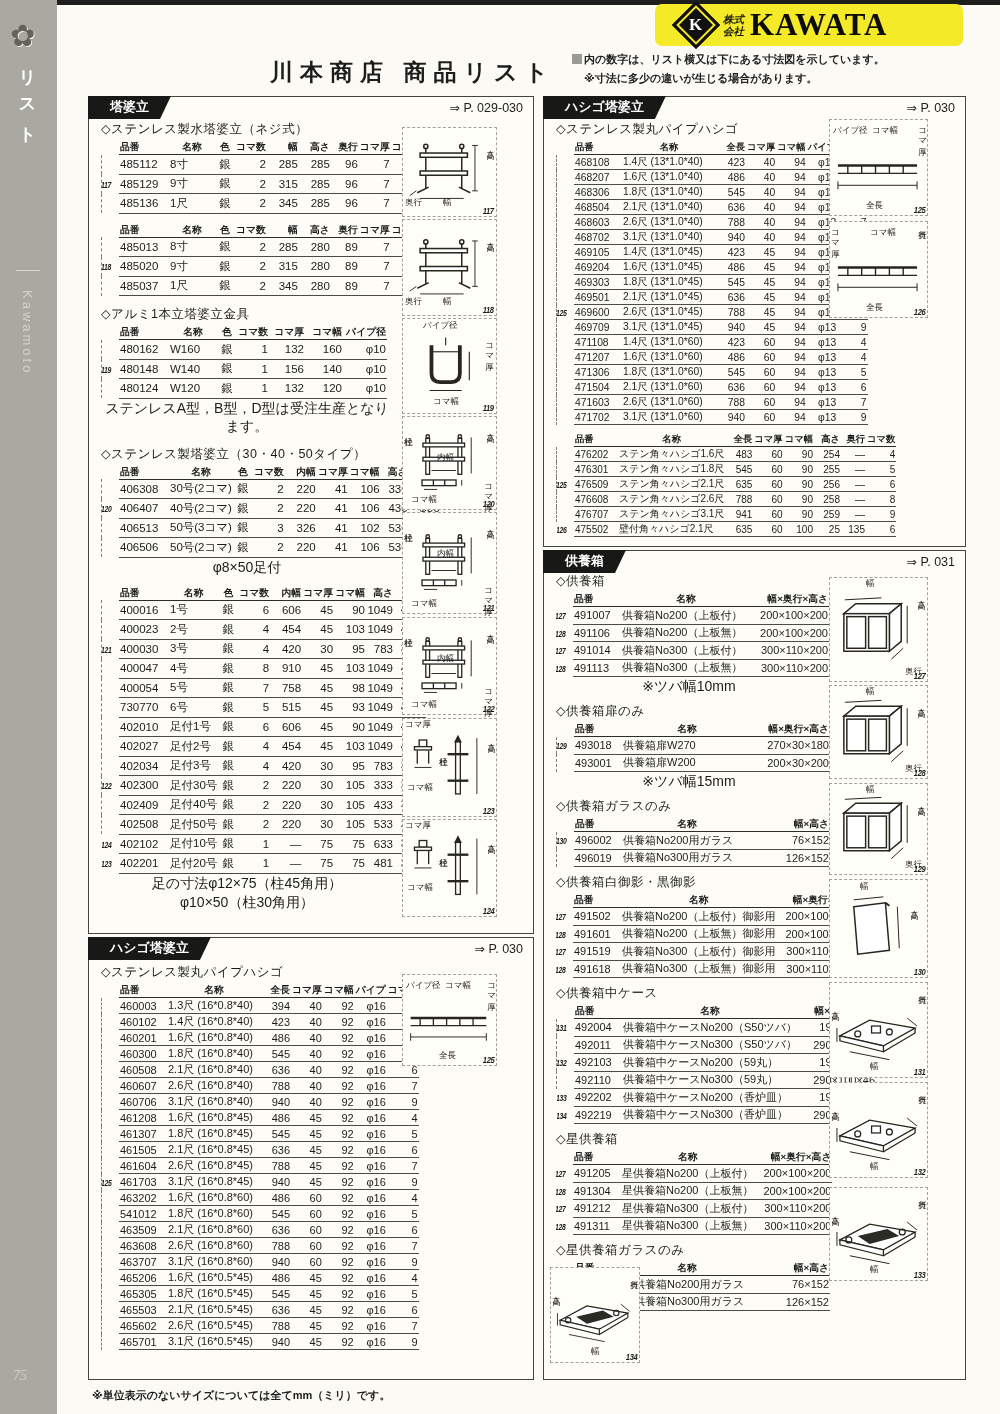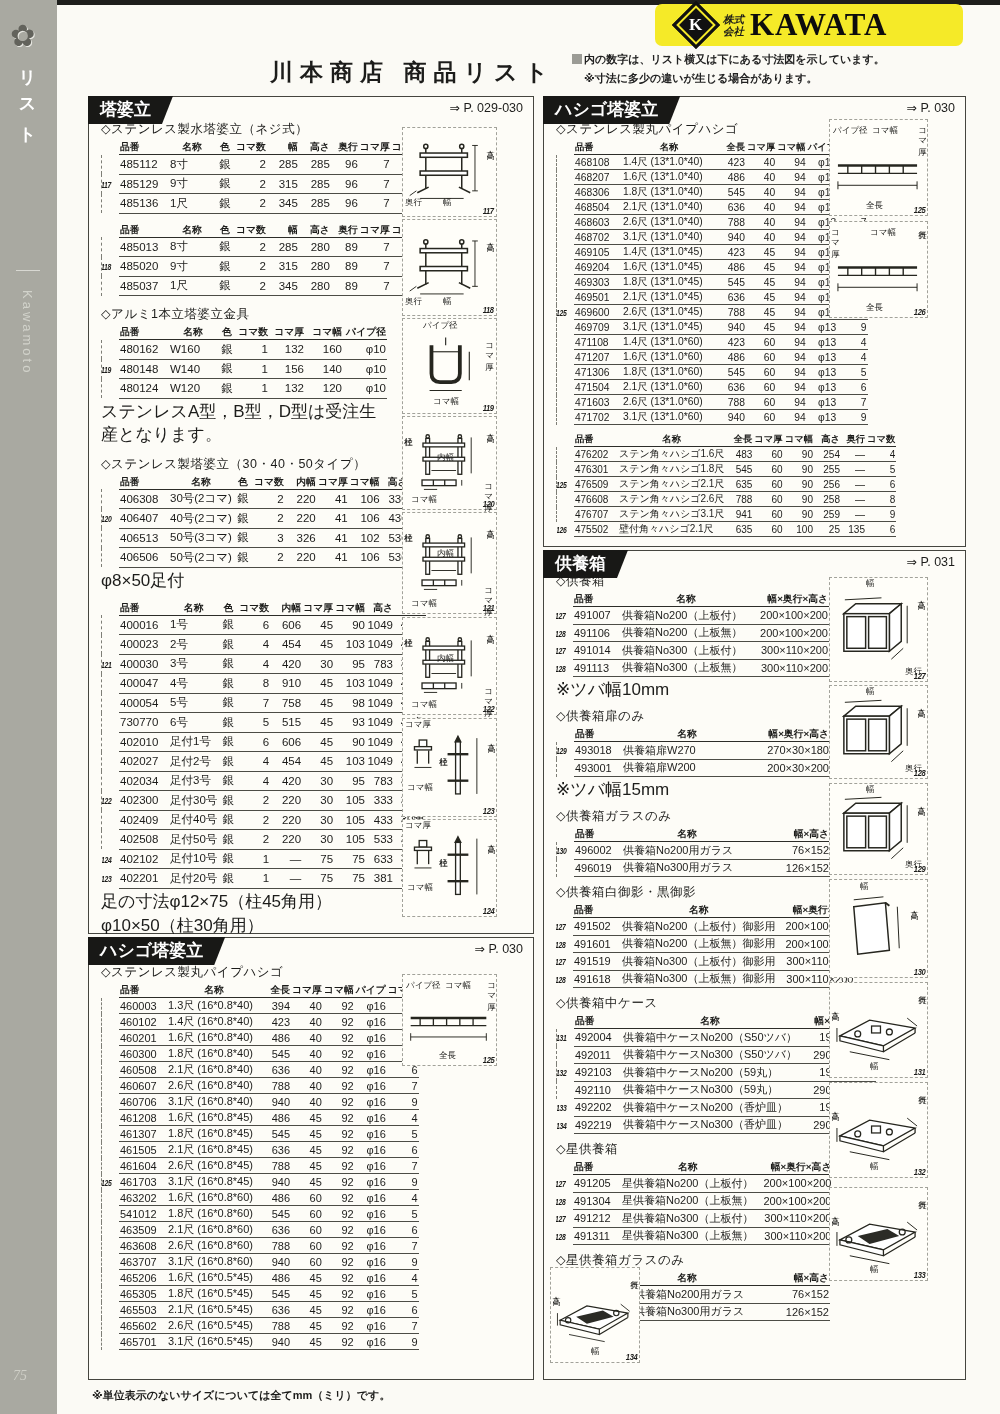--- a/index.html
+++ b/index.html
@@ -28,31 +28,31 @@
        justify-content:center;margin:0 10px 0 14px;border:2px solid #111;outline:2px solid #f5ea28;outline-offset:-5px}
   .dia b{transform:rotate(-45deg);color:#fff;font-family:"Liberation Serif",serif;font-size:17px}
   .pf{display:flex;flex-direction:column;font-size:10.5px;font-weight:700;line-height:1.15;margin-right:6px}
   .lname{font-family:"Liberation Serif",serif;font-weight:900;font-size:31px;letter-spacing:1px;color:#0d0d0d}
   
   .panel{position:absolute;border:1.4px solid #45453f;background:#fdfcf7}
   #sec1{left:88px;top:96px;width:444px;height:836px}
   #sec2{left:88px;top:937px;width:444px;height:441px}
   #sec3{left:543px;top:96px;width:421px;height:449px}
   #sec4{left:543px;top:550px;width:421px;height:828px}
-  .tab{position:absolute;top:-1px;left:-1px;background:#181816;color:#fff;font-weight:700;font-size:17px;
-       padding:2px 22px 3px 12px;clip-path:polygon(0 0,100% 0,calc(100% - 11px) 100%,0 100%)}
+  .tab{position:absolute;top:-1px;left:-1px;background:#181816;color:#fff;font-weight:700;font-size:13px;
+       padding:2px 22px 3px 22px;clip-path:polygon(0 0,100% 0,calc(100% - 11px) 100%,0 100%)}
   .pref{position:absolute;top:3px;right:10px;font-size:12.5px;color:#1d1d1b}
   .subs{position:absolute;left:12px;top:24px}
   #sec2 .subs{top:26px}
   #sec4 .subs{top:22px}
   .sub{margin-bottom:10px}
   #sec3 .sub{margin-bottom:8px}
   #sec4 .sub{margin-bottom:7px}
   .sub h3{margin:0 0 3px 0;font-size:12.5px;font-weight:400;letter-spacing:0.5px}
-  .tnote{font-size:17px;text-align:left;padding:1px 2px 0 0}
+  .tnote{font-size:14px;text-align:center;padding:1px 2px 0 0}
   .tnote.w9{width:292px}.tnote.w3{width:266px}
   
   .dtable{border-collapse:collapse;table-layout:fixed}
   .dtable th{font-size:9.8px;font-weight:700;border-bottom:1.4px solid #2c2c28;padding:0 1px;white-space:nowrap;overflow:hidden}
   .dtable td{font-size:11.5px;border-bottom:1px solid #4c4c46;padding:0 1px;height:18.5px;
              white-space:nowrap;overflow:hidden}
   .dtable td,.dtable th{text-align:right}
   .dtable .c0,.dtable .c1{text-align:left}
   .dtable th.c1{text-align:center}
   .t9 .c2,.t7a .c2{text-align:center}
@@ -662,21 +662,21 @@
               <td class="gut">
                 <span class="tag">123</span>
               </td>
               <td class="c0">402201</td>
               <td class="c1">足付20号</td>
               <td class="c2">銀</td>
               <td class="c3">1</td>
               <td class="c4">—</td>
               <td class="c5">75</td>
               <td class="c6">75</td>
-              <td class="c7">381</td>
+              <td class="c7">481</td>
               <td class="c8">30角</td>
             </tr>
           </tbody>
         </table>
       <div class="tnote w9">足の寸法φ12×75（柱45角用）</div>
       <div class="tnote w9">φ10×50（柱30角用）</div>
     </div>
   </div>
   <div class="fig figR k-stand" id="f117" style="top:30px;height:88px">
     <svg class="fsvg" viewBox="0 0 92 66">

